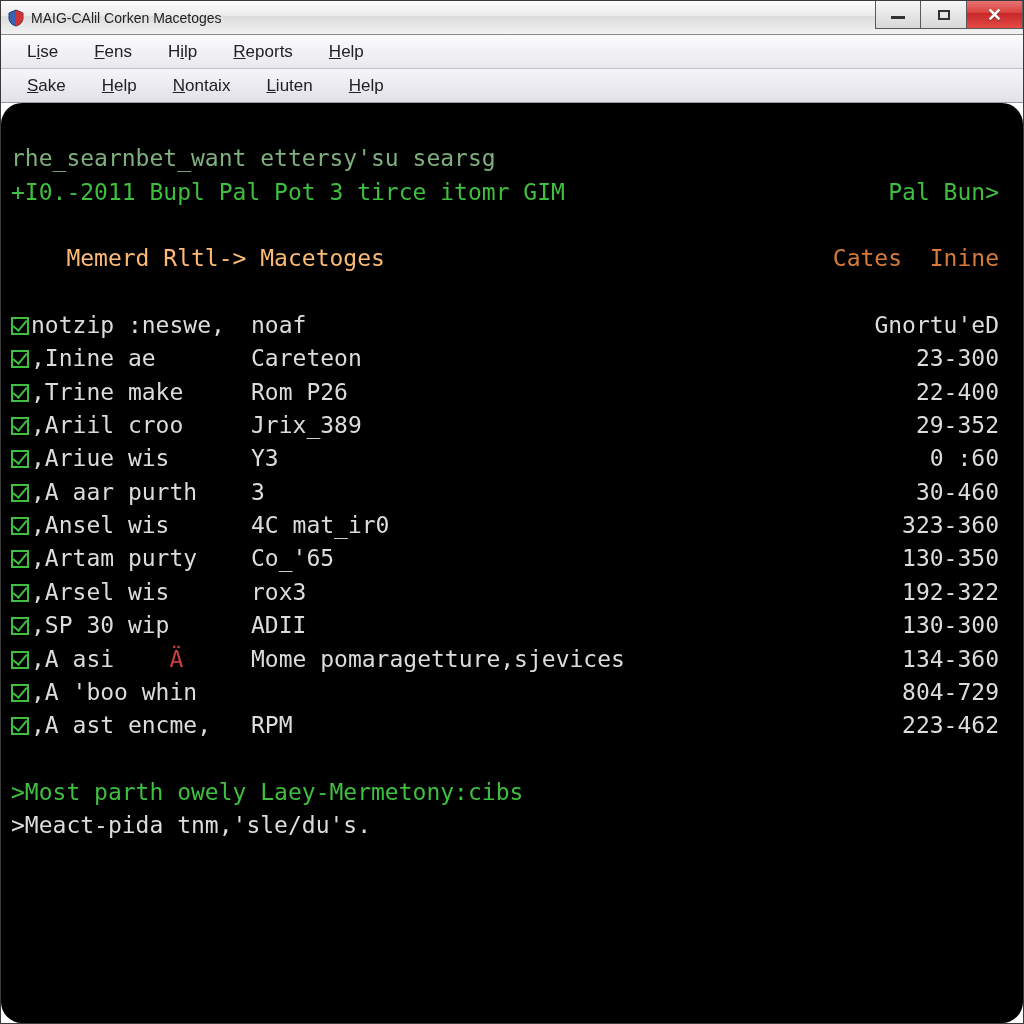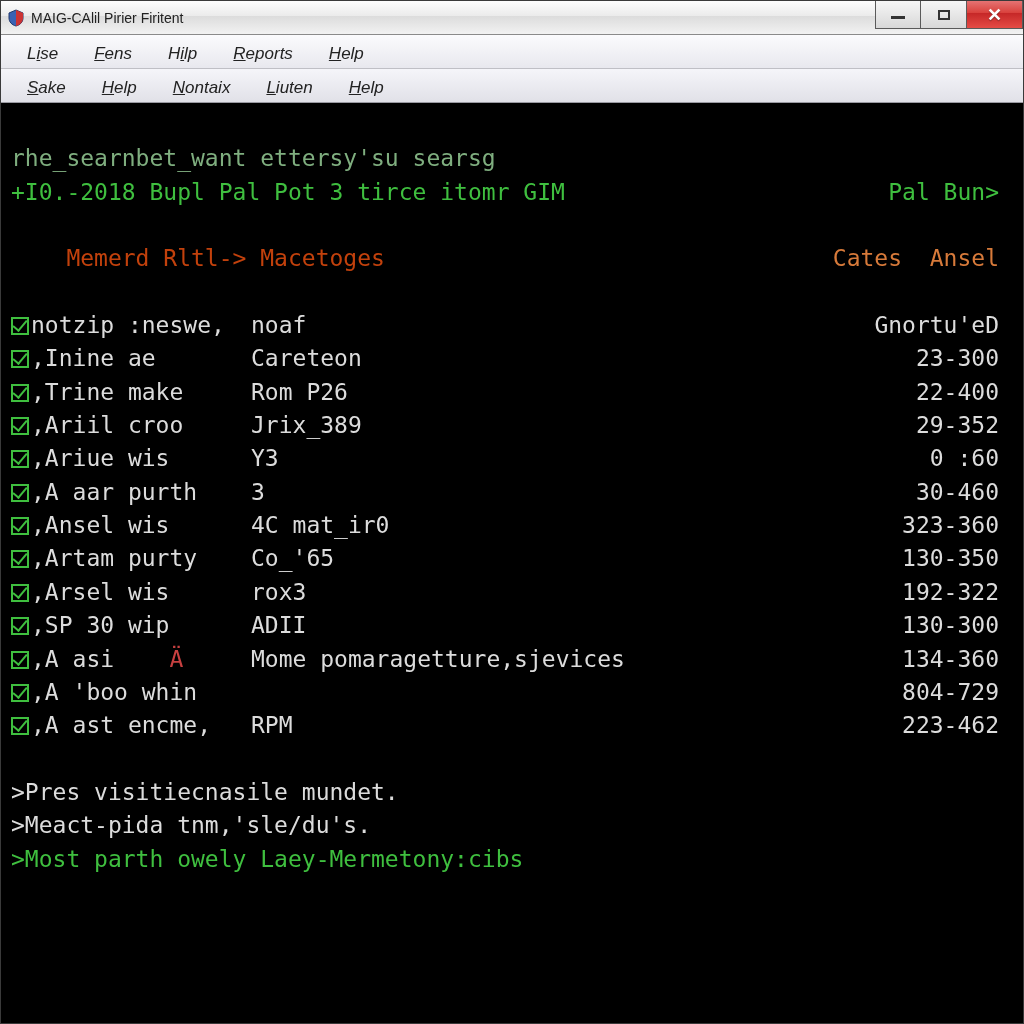--- a/index.html
+++ b/index.html
@@ -43,47 +43,47 @@
     color:#fff;
   }
   .win-btn.close span { font-weight:bold; font-size:18px; text-shadow:0 1px 1px rgba(0,0,0,.4);}
   .win-btn .box { width:12px; height:10px; border:2px solid #333; }
   .win-btn .under { width:14px; height:0; border-bottom:3px solid #333; margin-top:6px;}
 
   
   .menubar {
     height:34px;
     background: linear-gradient(to bottom,#fbfbfd,#e8e8ee);
-    display:flex; align-items:flex-end;
+    display:flex; align-items:center;
     padding-left:8px;
     font-size:17px; color:#222;
     border-bottom:1px solid #bfbfc5;
-    font-style:italic;
   }
   .menubar.secondary {
     background: linear-gradient(to bottom,#f5f5f9,#e1e1e8);
     border-bottom:1px solid #9a9aa2;
   }
   .menu-item { padding:4px 18px; cursor:default; }
   .menu-item .ul { text-decoration: underline; }
 
   
   .terminal {
     flex:1;
     background:#000;
     color:#c7c7c7;
     font-family: "Consolas","DejaVu Sans Mono","Courier New",monospace;
     font-size:23px;
     line-height:1.45;
     padding:6px 14px 24px 10px;
     overflow:hidden;
     white-space:pre;
+    border-radius:21px;
   }
   .t-green  { color:#3fbf3f; }
-  .t-teal   { color:#c2410c; }
+  .t-teal   { color:#fdba74; }
   .t-orange { color:#d77a3a; }
   .t-ggray  { color:#7fae7f; }
   .t-white  { color:#dcdcdc; }
   .t-red    { color:#c74040; }
 
   .row { display:flex; }
   .row .left { flex:0 0 auto; }
   .row .right { margin-left:auto; text-align:left; padding-right:10px;}
 
   .chk {
@@ -105,21 +105,21 @@
 
 <div class="window">
 
   <div class="titlebar">
     <span class="app-icon">
       <svg width="18" height="18" viewBox="0 0 18 18">
         <path d="M9 1 L16 4 V9 C16 13 13 16 9 17 C5 16 2 13 2 9 V4 Z" fill="#3a62b3" stroke="#22396b" stroke-width="1"></path>
         <path d="M9 1 L16 4 V9 C16 13 13 16 9 17 Z" fill="#c33"></path>
       </svg>
     </span>
-    <span class="title">MAIG-CAlil Pirier Firitent</span>
+    <span class="title">MAIG-CAlil Corken Macetoges</span>
     <div class="win-controls">
       <div class="win-btn">
           <span class="under"></span>
         </div>
       <div class="win-btn">
           <span class="box"></span>
         </div>
       <div class="win-btn close">
           <span>✕</span>
         </div>
@@ -137,19 +137,19 @@
   <div class="menubar secondary" id="mb2">
       <div class="menu-item"><span class="ul">S</span>ake</div>
       <div class="menu-item"><span class="ul">H</span>elp</div>
       <div class="menu-item"><span class="ul">N</span>ontaix</div>
       <div class="menu-item"><span class="ul">L</span>iuten</div>
       <div class="menu-item"><span class="ul">H</span>elp</div>
     </div>
 
   <div class="terminal">
 <span class="t-ggray">rhe_searnbet_want ettersy'su searsg</span>
-<div class="row"><span class="left t-green">+I0.-2018 Bupl Pal Pot 3 tirce itomr GIM</span><span class="right t-green">Pal Bun&gt;</span></div>
-<div class="row"><span class="left t-teal">    Memerd Rltl-&gt; Macetoges</span><span class="right"><span class="t-orange">Cates</span>  <span class="t-orange">Ansel</span></span></div>
+<div class="row"><span class="left t-green">+I0.-2011 Bupl Pal Pot 3 tirce itomr GIM</span><span class="right t-green">Pal Bun&gt;</span></div>
+<div class="row"><span class="left t-teal">    Memerd Rltl-&gt; Macetoges</span><span class="right"><span class="t-orange">Cates</span>  <span class="t-orange">Inine</span></span></div>
 <div id="rows"><div class="row"><span class="left t-white"><span class="chk"></span><span class="col1">notzip :neswe,</span><span class="col2">noaf</span></span><span class="right t-white">Gnortu'eD</span></div><div class="row"><span class="left t-white"><span class="chk"></span><span class="col1">,Inine ae</span><span class="col2">Careteon</span></span><span class="right t-white">23-300</span></div><div class="row"><span class="left t-white"><span class="chk"></span><span class="col1">,Trine make</span><span class="col2">Rom P26</span></span><span class="right t-white">22-400</span></div><div class="row"><span class="left t-white"><span class="chk"></span><span class="col1">,Ariil croo</span><span class="col2">Jrix_389</span></span><span class="right t-white">29-352</span></div><div class="row"><span class="left t-white"><span class="chk"></span><span class="col1">,Ariue wis</span><span class="col2">Y3</span></span><span class="right t-white">0 :60</span></div><div class="row"><span class="left t-white"><span class="chk"></span><span class="col1">,A aar purth</span><span class="col2">3</span></span><span class="right t-white">30-460</span></div><div class="row"><span class="left t-white"><span class="chk"></span><span class="col1">,Ansel wis</span><span class="col2">4C mat_ir0</span></span><span class="right t-white">323-360</span></div><div class="row"><span class="left t-white"><span class="chk"></span><span class="col1">,Artam purty</span><span class="col2">Co_'65</span></span><span class="right t-white">130-350</span></div><div class="row"><span class="left t-white"><span class="chk"></span><span class="col1">,Arsel wis</span><span class="col2">rox3</span></span><span class="right t-white">192-322</span></div><div class="row"><span class="left t-white"><span class="chk"></span><span class="col1">,SP 30 wip</span><span class="col2">ADII</span></span><span class="right t-white">130-300</span></div><div class="row"><span class="left t-white"><span class="chk"></span><span class="col1">,A asi    <span class="t-red">Ä</span></span><span class="col2">Mome pomaragetture,sjevices</span></span><span class="right t-white">134-360</span></div><div class="row"><span class="left t-white"><span class="chk"></span><span class="col1">,A 'boo whin</span><span class="col2"></span></span><span class="right t-white">804-729</span></div><div class="row"><span class="left t-white"><span class="chk"></span><span class="col1">,A ast encme,</span><span class="col2">RPM</span></span><span class="right t-white">223-462</span></div></div>
-<div id="tail"><div><span class="t-white">&gt;Pres visitiecnasile mundet.</span></div><div><span class="t-white">&gt;Meact-pida tnm,'sle/du's.</span></div><div><span class="t-green">&gt;Most parth owely Laey-Mermetony:cibs</span></div></div>
+<div id="tail"><div><span class="t-green">&gt;Most parth owely Laey-Mermetony:cibs</span></div><div><span class="t-white">&gt;Meact-pida tnm,'sle/du's.</span></div></div>
   </div>
 
 </div>
 
 </body></html>

